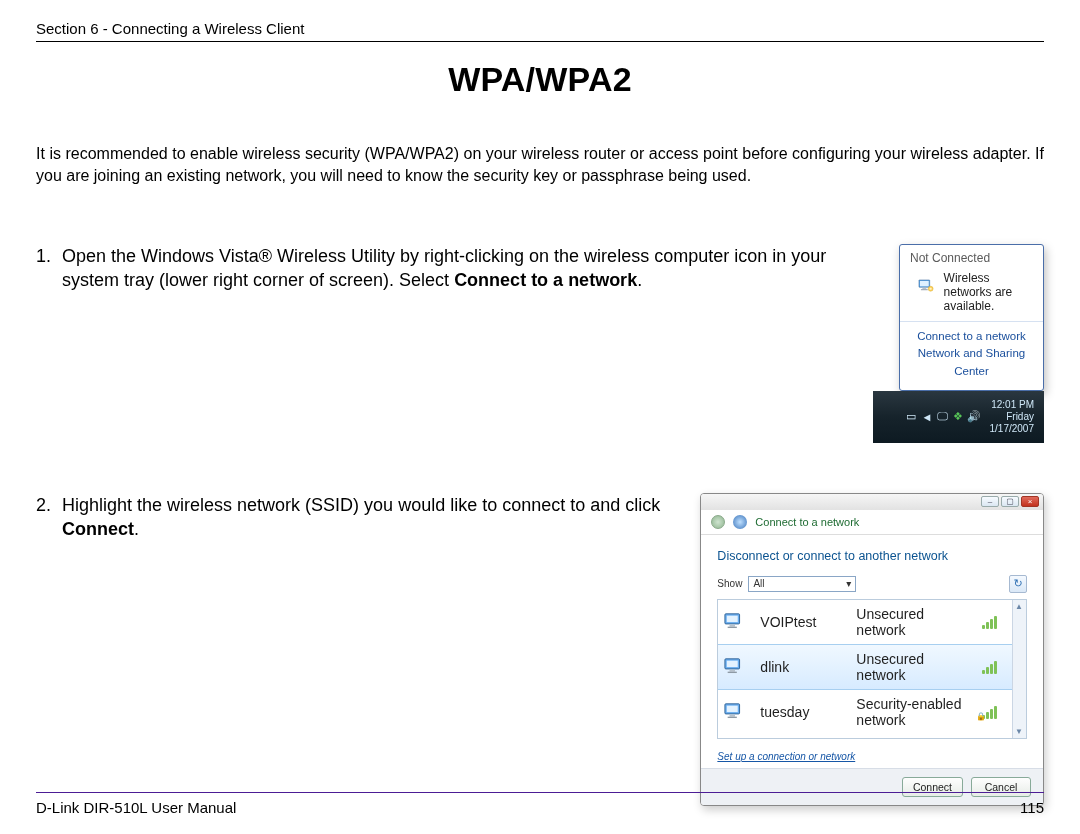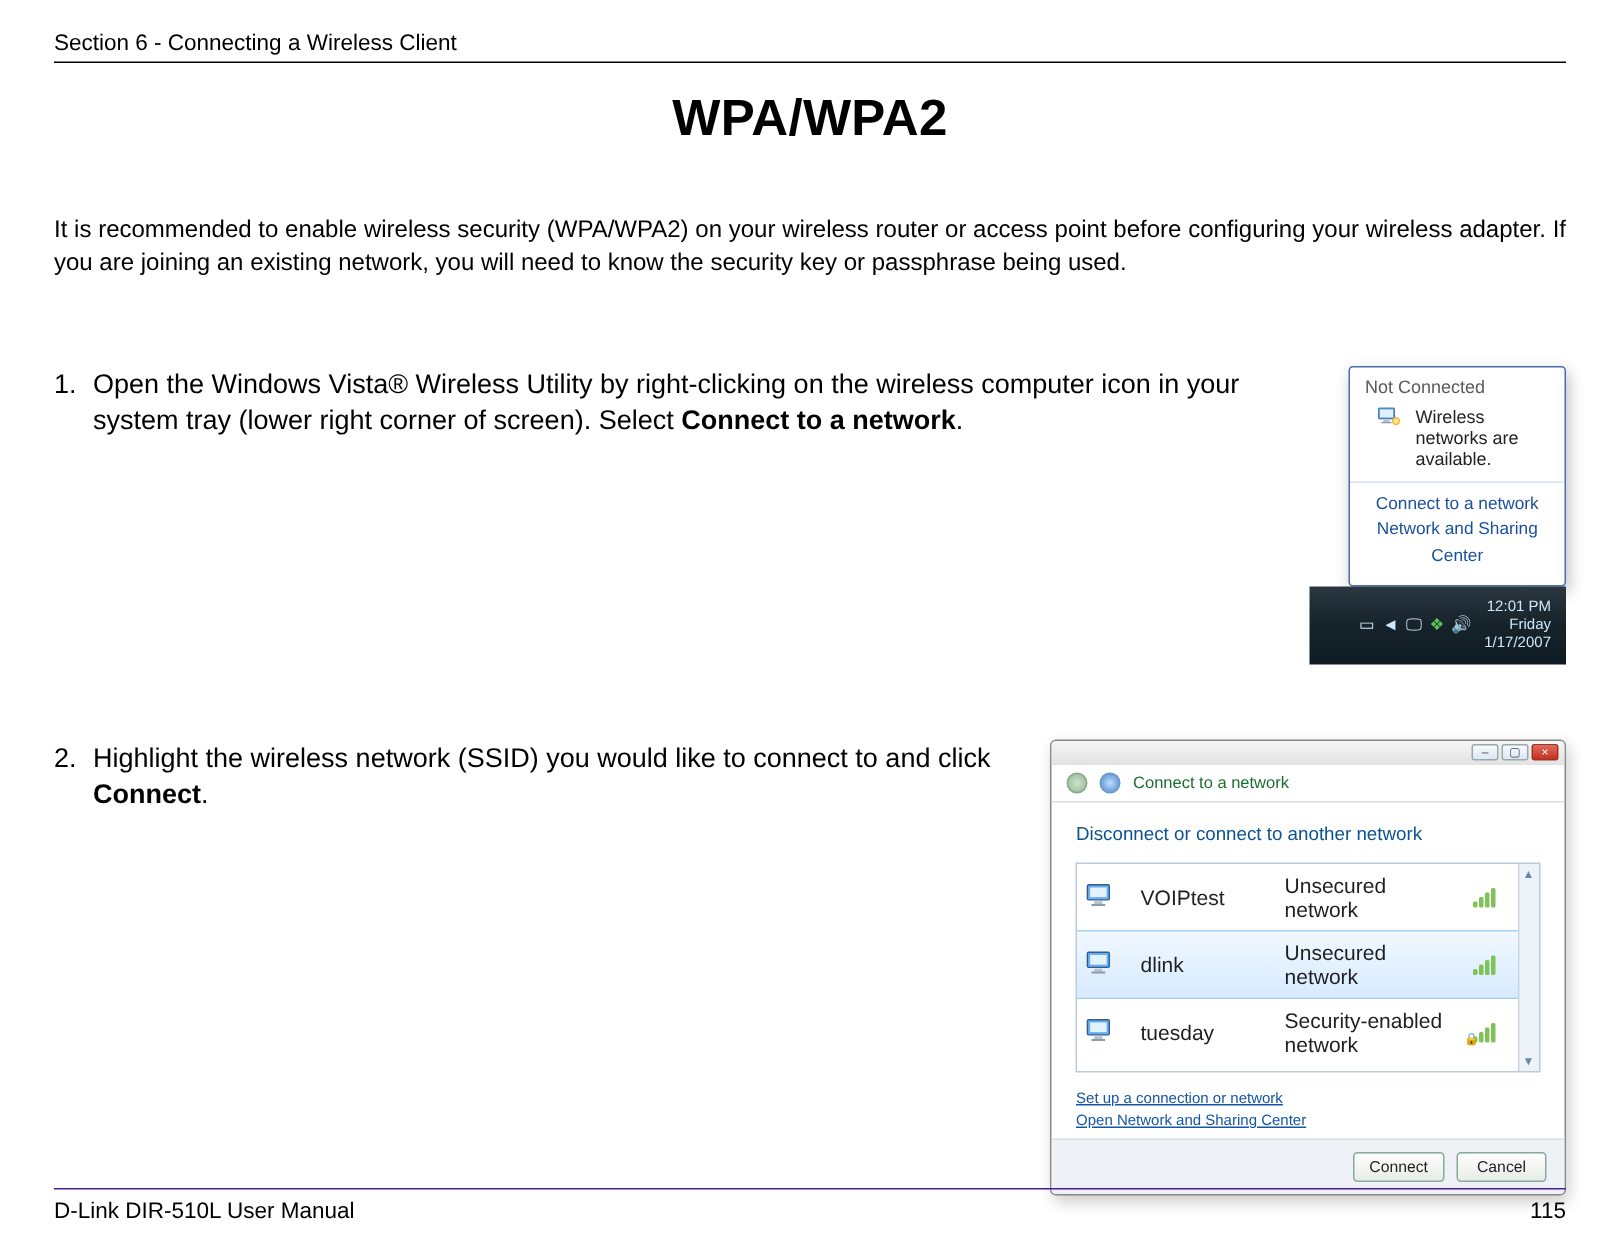--- a/index.html
+++ b/index.html
@@ -24,21 +24,21 @@
   .step-row-2 { margin-top: 50px; }
   .bold { font-weight: 700; }
 
   
   .fig1 { width: 290px; font-family: "Segoe UI", Tahoma, sans-serif; }
   .fig1-popup {
     background: #fff; border: 1px solid #4a6ea9; border-radius: 3px;
     box-shadow: 2px 4px 10px rgba(0,0,0,.25); margin-left: 26px; overflow: hidden;
   }
   .fig1-nc { color:#5a5a5a; font-size: 12px; padding: 6px 10px 4px 10px; }
-  .fig1-row { display:flex; gap:10px; padding: 2px 10px 8px 18px; font-size: 12px; color:#222; border-bottom: 1px solid #d6e1f1; }
+  .fig1-row { display:flex; align-items:center; gap:10px; padding: 2px 10px 8px 18px; font-size: 12px; color:#222; border-bottom: 1px solid #d6e1f1; }
   .fig1-icon { width: 30px; height: 26px; }
   .fig1-links { text-align:center; padding: 6px 6px 10px 6px; }
   .fig1-links div { color:#1a4f9c; font-size: 11.5px; line-height: 1.5; }
   .taskbar {
     height: 52px; background: linear-gradient(#2a3740,#16232b 50%,#0d1a22);
     display:flex; align-items:center; justify-content:flex-end; padding-right: 4px;
     gap: 6px; color:#cfe7f7; font-size: 10px; font-family: "Segoe UI", Tahoma, sans-serif;
   }
   .tray-icons { display:flex; align-items:center; gap: 5px; padding-right: 2px; }
   .tray-icons span { font-size: 11px; color:#cfe7f7; }
@@ -71,21 +71,21 @@
   .net-list .scrollbar { position:absolute; top:0; right:0; bottom:0; width:14px; background:#eef3f9; border-left:1px solid #cbd6e4; }
   .net-list .scrollbar::before { content:"▲"; position:absolute; top:2px; left:2px; font-size:8px; color:#6b87a8; }
   .net-list .scrollbar::after { content:"▼"; position:absolute; bottom:2px; left:2px; font-size:8px; color:#6b87a8; }
   .net-row { display:grid; grid-template-columns: 30px 90px 1fr 28px; align-items:center; padding: 6px 16px 6px 6px; gap:6px; font-size:14px; color:#1f1f1f; }
   .net-row.sel { background: linear-gradient(#f0f8ff,#d7ebff); border-top:1px solid #a7cff0; border-bottom:1px solid #a7cff0; }
   .pc-ico { width:22px; height:20px; }
   .sig-ico { width:20px; height:14px; position:relative; }
   .sig-ico span { position:absolute; bottom:0; width:3px; background:#7fc257; border-radius:1px; }
   .sig-ico .b1{ left:0; height:4px;} .sig-ico .b2{ left:4px; height:7px;} .sig-ico .b3{ left:8px; height:10px;} .sig-ico .b4{ left:12px; height:13px;}
   .sig-ico.lock::after { content:"🔒"; position:absolute; left:-6px; bottom:-2px; font-size:8px; }
-  .dlg-links { margin-top: 10px; }
+  .dlg-links { margin-top: 10px; font-style: italic; }
   .dlg-links a { display:block; color:#1656a6; text-decoration: underline; font-size:10px; line-height:1.5; }
   .dlg-foot { background:#eef1f5; padding:8px 12px; display:flex; justify-content:flex-end; gap:8px; border-top:1px solid #d7dde6; }
   .vbtn { min-width:60px; height:20px; border:1px solid #8a9; background:linear-gradient(#fefefe,#e7ece7); border-radius:3px; font-size:10.5px; color:#222; display:flex; align-items:center; justify-content:center; padding:0 10px; }
 
   
   .footer { position:absolute; left:36px; right:36px; bottom:18px; border-top:1px solid #4c1d95; padding-top:6px; display:flex; justify-content:space-between; font-size:15px; }
 
   
   svg { display:block; }
 </style>
@@ -160,20 +160,28 @@
       <div class="tb-btn">▢</div>
       <div class="tb-btn tb-close">×</div>
     </div>
     <div class="addr-row">
       <span class="dot"></span>
       <span class="globe"></span>
       <span class="txt">Connect to a network</span>
     </div>
     <div class="dlg-body">
       <div class="dlg-h">Disconnect or connect to another network</div>
+      <div class="show-row">
+        <span>Show</span>
+        <div class="show-sel">
+          <span>All</span>
+          <span>▾</span>
+        </div>
+        <div class="refresh-btn">↻</div>
+      </div>
       <div class="net-list">
         <div class="scrollbar"></div>
 
         <div class="net-row">
           <span class="pc-ico">
               <svg viewBox="0 0 24 22">
                 <rect x="1" y="2" width="16" height="11" rx="1" fill="#6aaef0" stroke="#2c5e92"></rect>
                 <rect x="3" y="4" width="12" height="7" fill="#e3f2ff"></rect>
                 <rect x="6" y="14" width="6" height="2" fill="#b7c2cc"></rect>
                 <rect x="4" y="16" width="10" height="1.5" fill="#8e9aa5"></rect>
@@ -222,21 +230,20 @@
           <span class="sig-ico lock">
               <span class="b1"></span>
               <span class="b2"></span>
               <span class="b3"></span>
               <span class="b4"></span>
             </span>
         </div>
       </div>
       <div class="dlg-links">
         <a>Set up a connection or network</a>
-        <a>Open Network and Sharing Center</a>
       </div>
     </div>
     <div class="dlg-foot">
       <div class="vbtn">Connect</div>
       <div class="vbtn">Cancel</div>
     </div>
   </div>
 </div>
 
 <div class="footer">

